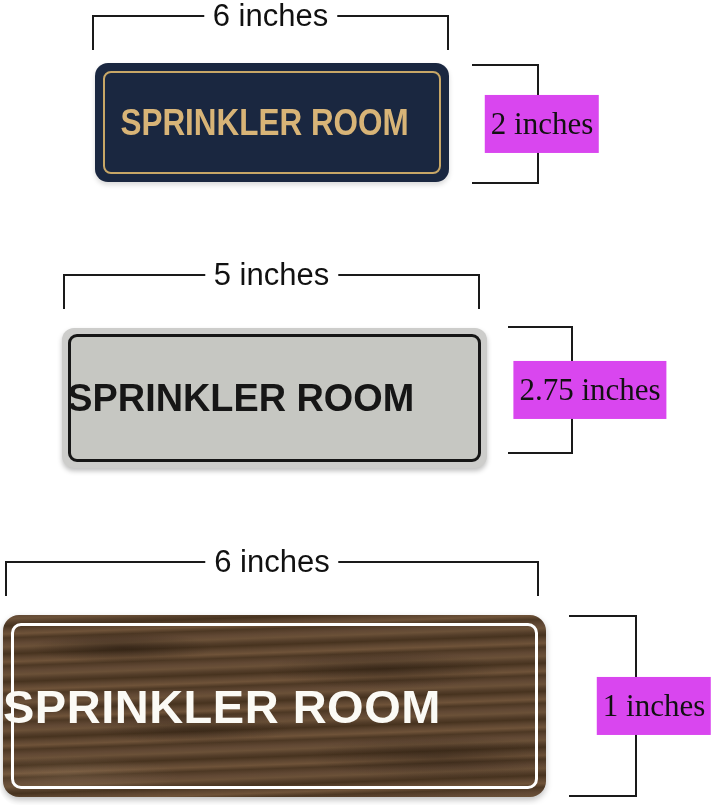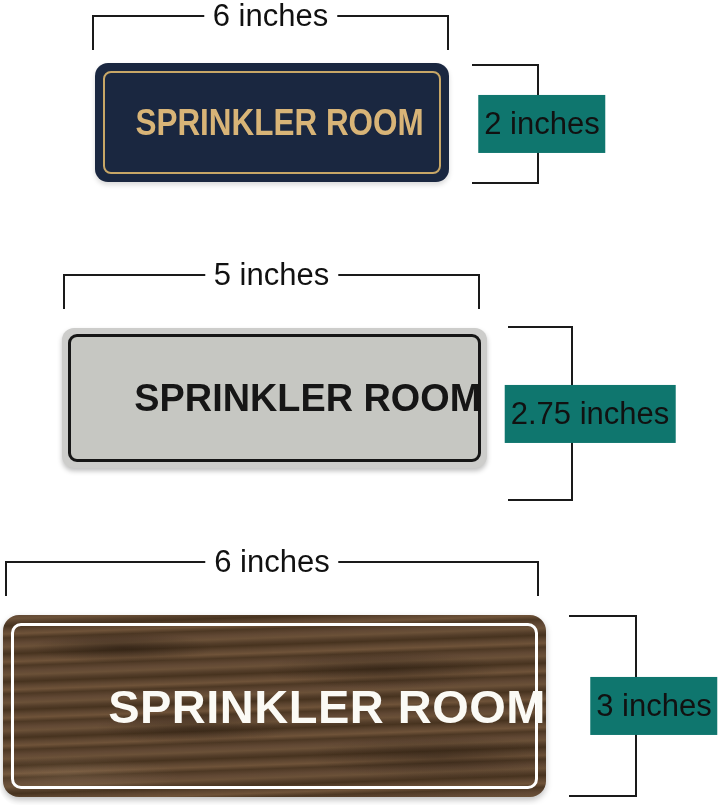--- a/index.html
+++ b/index.html
@@ -18,30 +18,30 @@
     position:absolute;left:50%;top:1px;transform:translate(-50%,-50%);
     background:#ffffff;padding:0 9px;white-space:nowrap;
   }
 
   .dim-v{position:absolute;}
   .dim-v .dline{position:absolute;right:0;top:0;bottom:0;width:2px;background:#1a1a1a;}
   .dim-v .tick{position:absolute;left:0;right:0;height:2px;background:#1a1a1a;}
   .dim-v .tick.t{top:0;}
   .dim-v .tick.b{bottom:0;}
   .dim-v .dlabel{
-    position:absolute;left:100%;top:50%;background:#0f766e;
-    padding:12px 6px;white-space:nowrap;
+    position:absolute;left:100%;top:50%;background:#d946ef;
+    padding:12px 6px;white-space:nowrap;font-family:Liberation Serif, serif;
   }
   .dim-v .dlabel.off-s{transform:translate(calc(-50% + 3px),-50%);}
   .dim-v .dlabel.off-m{transform:translate(calc(-50% + 17px),-50%);}
 
   .dlabel{font-size:31px;line-height:1.1;color:#111111;}
 
   
-  .sign{position:absolute;display:flex;align-items:center;justify-content:flex-end;}
+  .sign{position:absolute;display:flex;align-items:center;justify-content:flex-start;}
   .sign .inner{position:absolute;border-style:solid;pointer-events:none;}
   .sign .stext{
     font-weight:bold;white-space:nowrap;position:relative;z-index:2;
     font-family:"Liberation Sans",sans-serif;
   }
 
   
   .sign-navy{
     left:95px;top:63px;width:354px;height:119px;border-radius:13px;
     box-shadow:0 3px 5px rgba(0,0,0,.15);
@@ -103,21 +103,21 @@
     <span class="tick l"></span>
     <span class="tick r"></span>
     <span class="dlabel">5 inches</span>
   </div>
 
   <div class="sign sign-silver" style="background-color: rgb(205, 205, 203);">
     <span class="inner" style="border-color: rgb(22, 22, 22); background-color: rgb(198, 199, 194);"></span>
     <span class="stext" style="color: rgb(22, 22, 22);">SPRINKLER ROOM</span>
   </div>
 
-  <div class="dim-v" style="left:508px;top:326px;width:65px;height:175px;">
+  <div class="dim-v" style="left:508px;top:326px;width:65px;height:128px;">
     <span class="dline"></span>
     <span class="tick t"></span>
     <span class="tick b"></span>
     <span class="dlabel off-m">2.75 inches</span>
   </div>
 
   <div class="dim-h" style="left:5px;top:561px;width:534px;">
     <span class="dline"></span>
     <span class="tick l"></span>
     <span class="tick r"></span>
@@ -126,16 +126,16 @@
 
   <div class="sign sign-wood" style="background-color: rgb(85, 64, 44);">
     <span class="inner" style="border-color: rgb(255, 255, 255);"></span>
     <span class="stext" style="color: rgb(251, 250, 245);">SPRINKLER ROOM</span>
   </div>
 
   <div class="dim-v" style="left:569px;top:615px;width:68px;height:182px;">
     <span class="dline"></span>
     <span class="tick t"></span>
     <span class="tick b"></span>
-    <span class="dlabel off-m">3 inches</span>
+    <span class="dlabel off-m">1 inches</span>
   </div>
 
 </div>
 
 </body></html>

